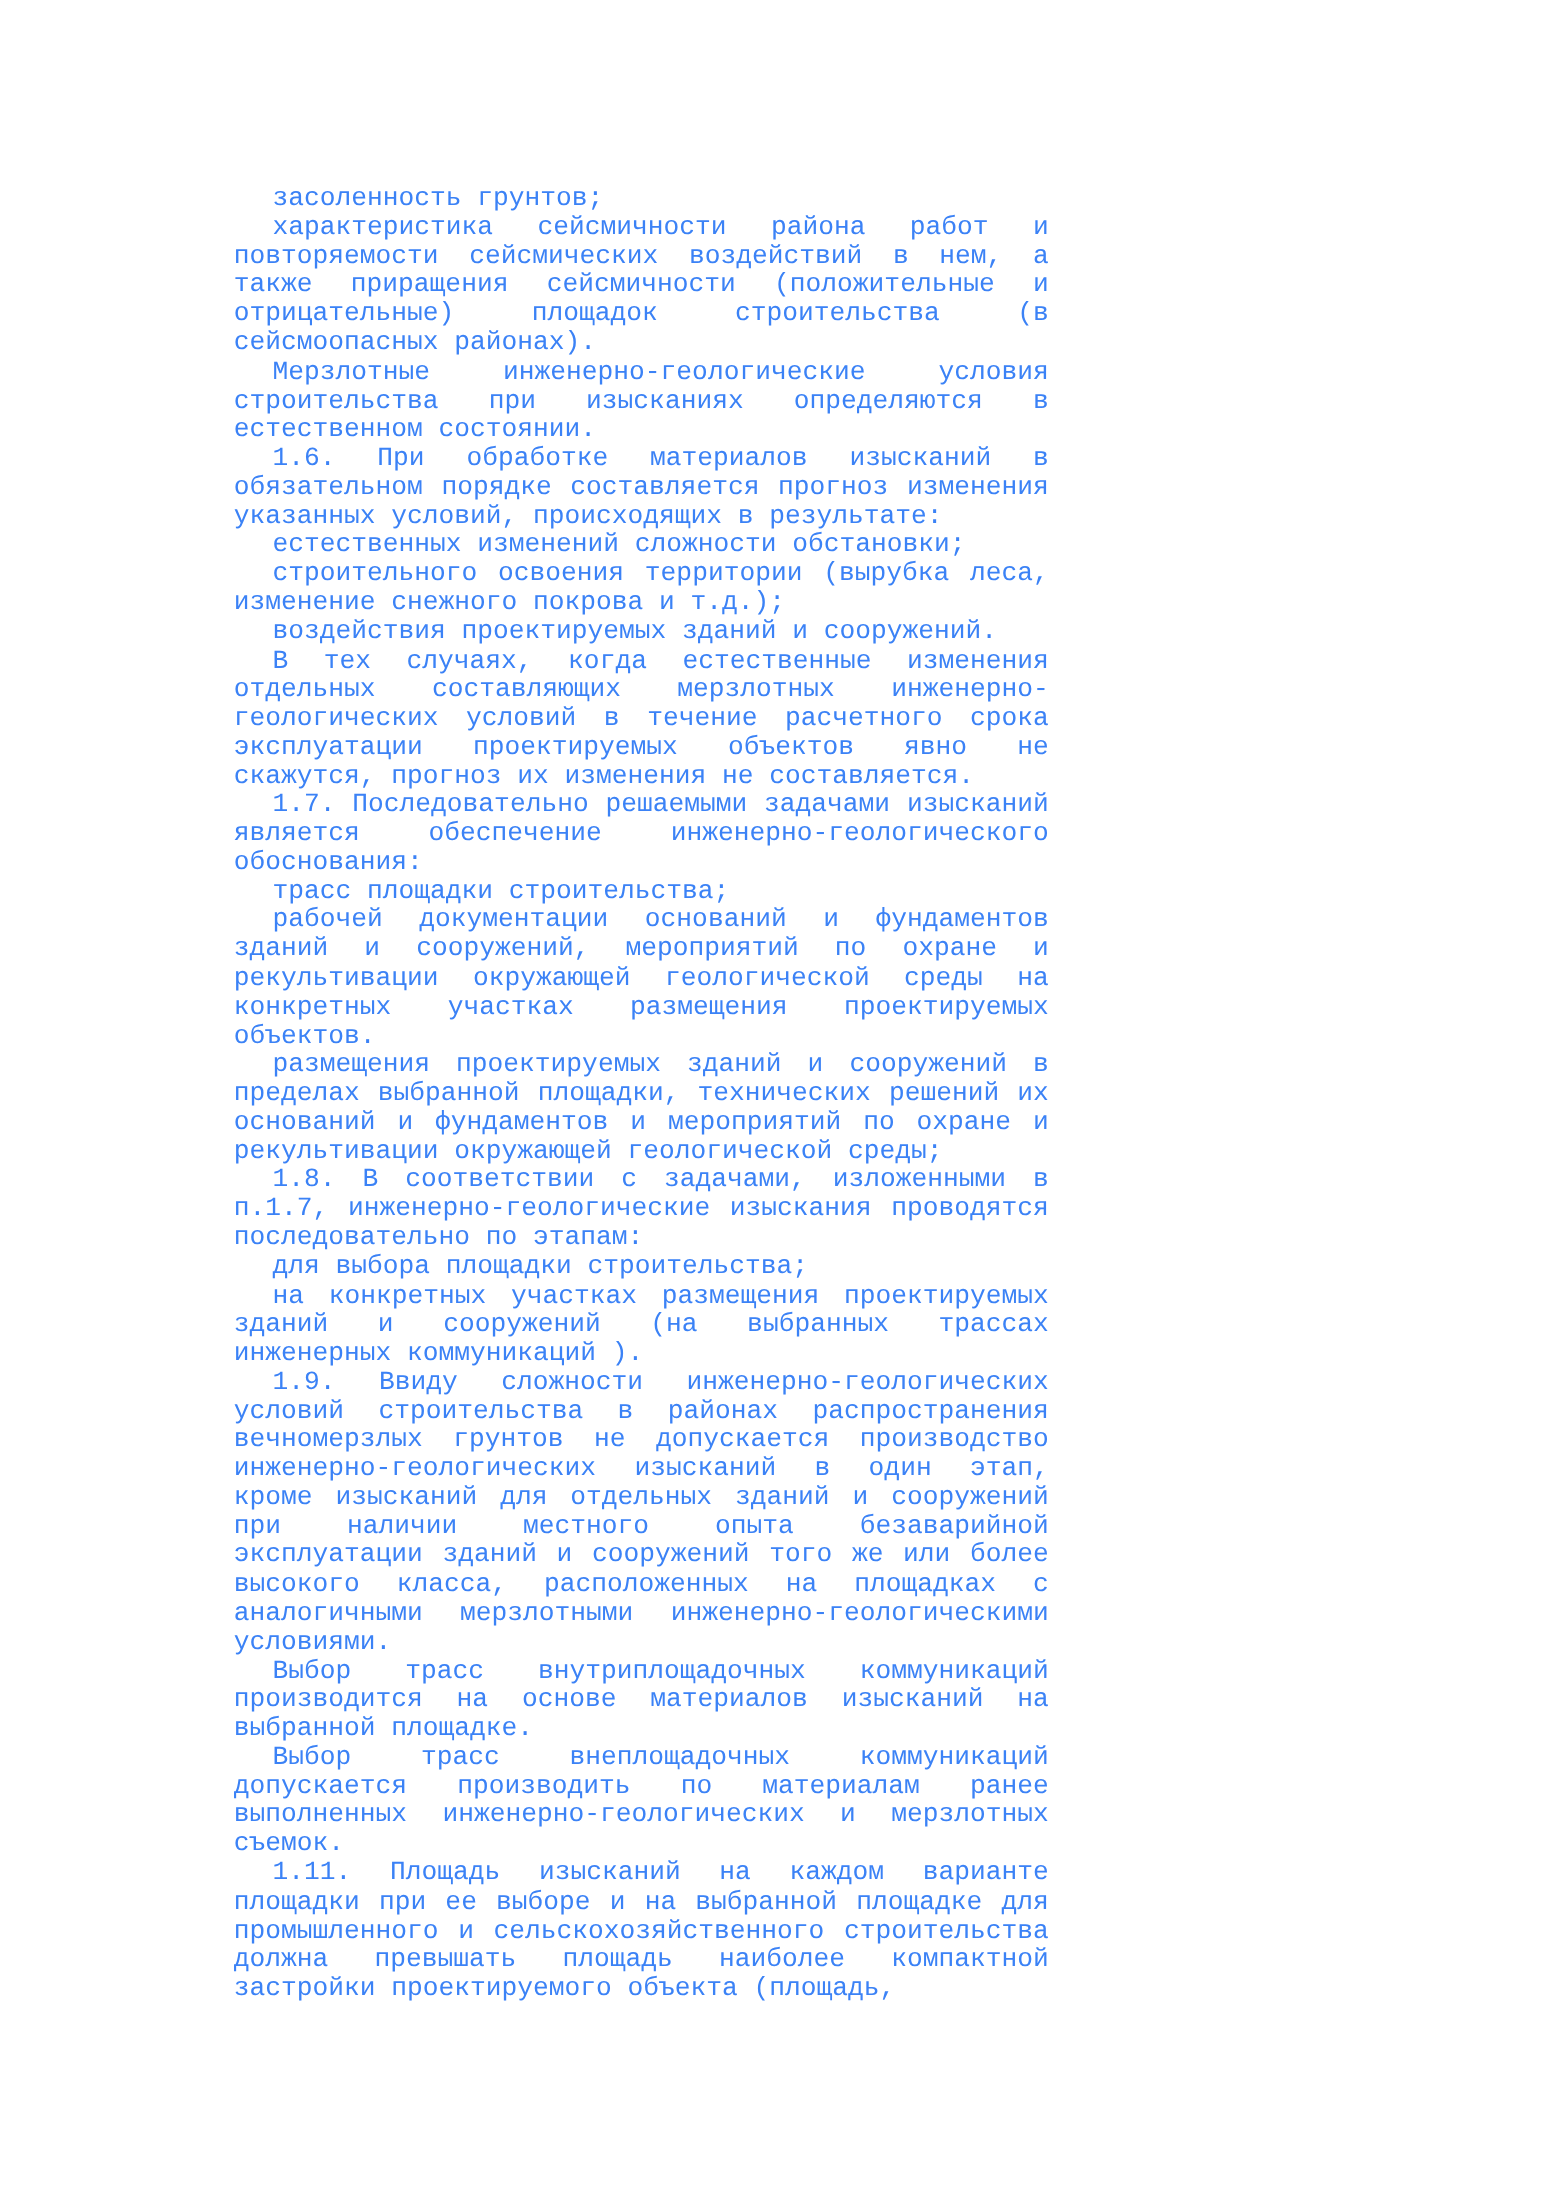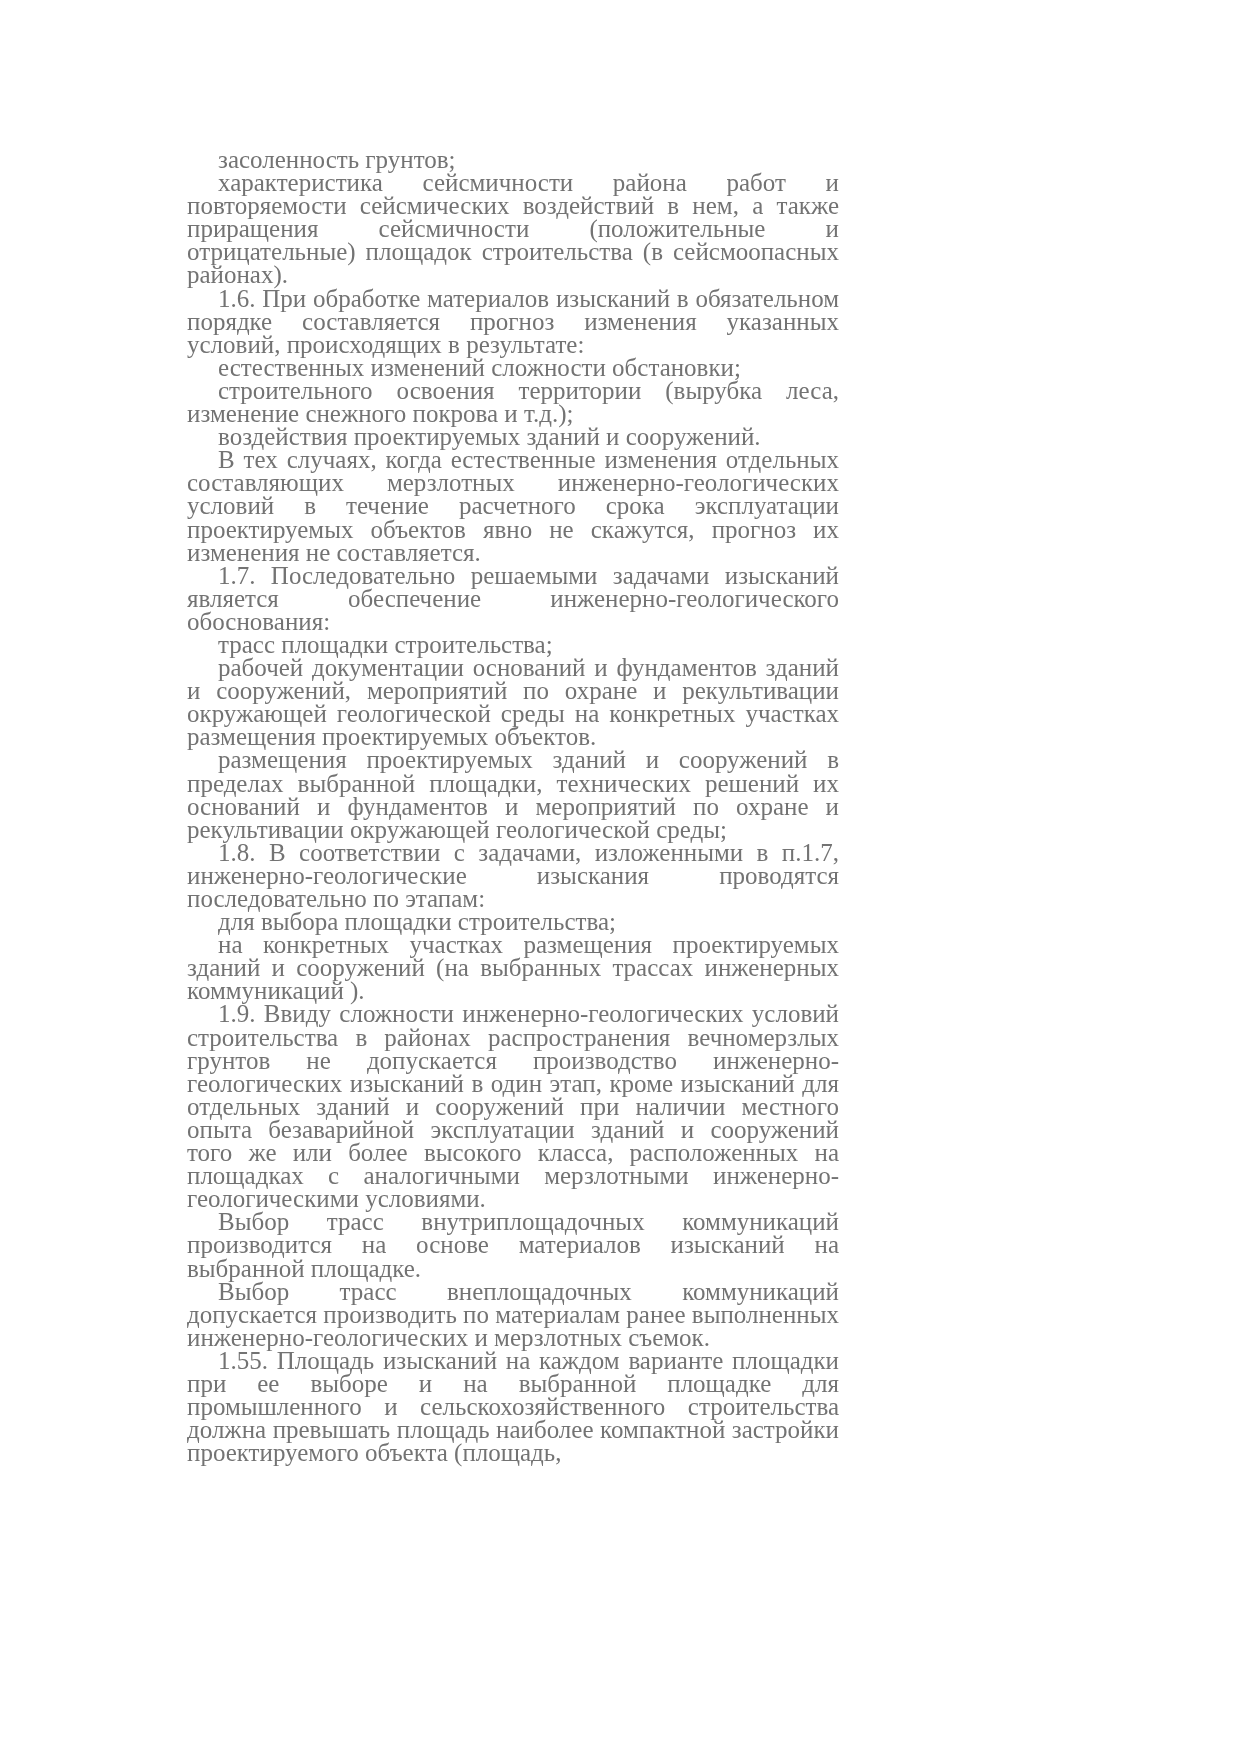--- a/index.html
+++ b/index.html
@@ -11,47 +11,48 @@
     width: 1240px;
     height: 1755px;
     position: relative;
     overflow: hidden;
   }
   .page {
     position: absolute;
     left: 187px;
     top: 148px;
     width: 652px;
-    color: #737373;
-    font-family: Liberation Serif, serif;
-    font-size: 25px;
+    color: #3b82f6;
+    font-family: Liberation Mono, monospace;
+    font-size: 21px;
     line-height: 23.1px;
   }
   .para {
     margin: 0;
     text-align: justify;
     text-indent: 31px;
     hyphens: manual;
   }
 </style>
 </head>
 <body>
 
 <div class="page">
   <p class="para">засоленность грунтов;</p>
   <p class="para">характеристика сейсмичности района работ и повторяемости сейсмических воздействий в нем, а также приращения сейсмичности (положительные и отрицательные) площадок строительства (в сейсмоопасных районах).</p>
+  <p class="para">Мерзлотные инженерно-геологические условия строительства при изысканиях определяются в естественном состоянии.</p>
   <p class="para">1.6. При обработке материалов изысканий в обязательном порядке составляется прогноз изменения указанных условий, происходящих в результате:</p>
   <p class="para">естественных изменений сложности обстановки;</p>
   <p class="para">строительного освоения территории (вырубка леса, изменение снежного покрова и т.д.);</p>
   <p class="para">воздействия проектируемых зданий и сооружений.</p>
   <p class="para">В тех случаях, когда естественные изменения отдельных составляющих мерзлотных инженерно-геологических условий в течение расчетного срока эксплуатации проектируемых объектов явно не скажутся, прогноз их изменения не составляется.</p>
   <p class="para">1.7. Последовательно решаемыми задачами изысканий является обеспечение инженерно-геологического обоснования:</p>
   <p class="para">трасс площадки строительства;</p>
   <p class="para">рабочей документации оснований и фундаментов зданий и сооружений, мероприятий по охране и рекультивации окружающей геологической среды на конкретных участках размещения проектируемых объектов.</p>
   <p class="para">размещения проектируемых зданий и сооружений в пределах выбранной площадки, технических решений их оснований и фундаментов и мероприятий по охране и рекультивации окружающей геологической среды;</p>
   <p class="para">1.8. В соответствии с задачами, изложенными в п.1.7, инженерно-геологические изыскания проводятся последовательно по этапам:</p>
   <p class="para">для выбора площадки строительства;</p>
   <p class="para">на конкретных участках размещения проектируемых зданий и сооружений (на выбранных трассах инженерных коммуникаций ).</p>
   <p class="para">1.9. Ввиду сложности инженерно-геологических условий строи­тельства в районах распространения вечномерзлых грунтов не допускается производство инженерно-геологических изысканий в один этап, кроме изысканий для отдельных зданий и сооружений при наличии местного опыта безаварийной эксплуатации зданий и сооружений того же или более высокого класса, расположенных на площадках с аналогичными мерзлотными инженерно-геологическими условиями.</p>
   <p class="para">Выбор трасс внутриплощадочных коммуникаций производится на основе материалов изысканий на выбранной площадке.</p>
   <p class="para">Выбор трасс внеплощадочных коммуникаций допускается производить по материалам ранее выполненных инженерно-геологических и мерзлотных съемок.</p>
-  <p class="para">1.55. Площадь изысканий на каждом варианте площадки при ее выборе и на выбранной площадке для промышленного и сельскохозяйственного строительства должна превышать площадь наиболее компактной застройки проектируемого объекта (площадь,</p>
+  <p class="para">1.11. Площадь изысканий на каждом варианте площадки при ее выборе и на выбранной площадке для промышленного и сельскохозяйственного строительства должна превышать площадь наиболее компактной застройки проектируемого объекта (площадь,</p>
 </div>
 
 </body></html>

